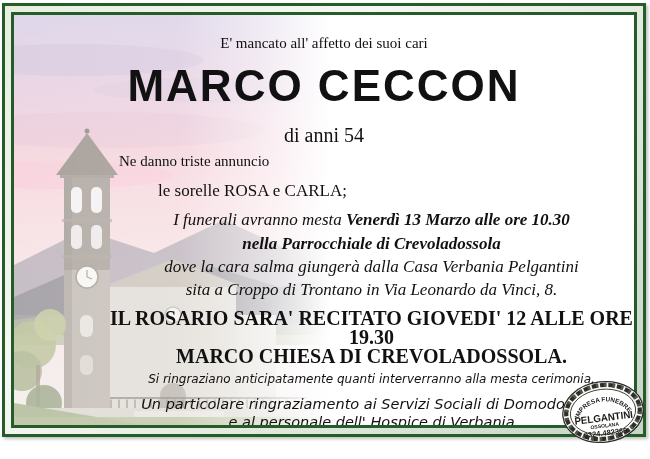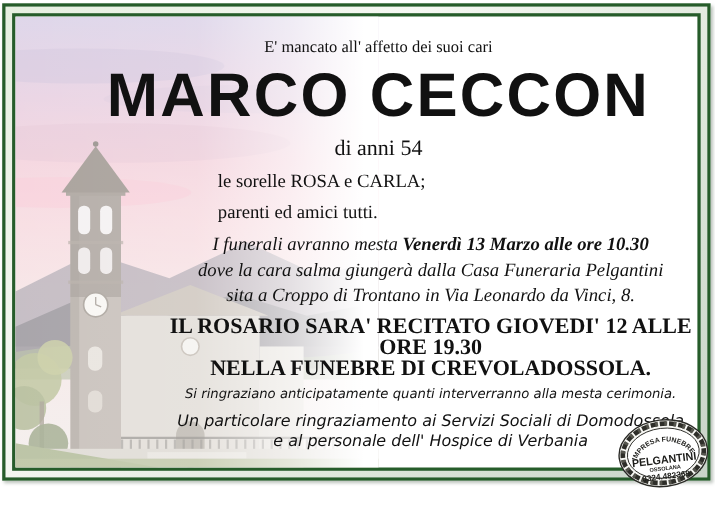--- a/index.html
+++ b/index.html
@@ -38,24 +38,24 @@
   .photo-fade {
     position: absolute; inset: 0;
     background: linear-gradient(90deg,
       rgba(255,255,255,0.42) 0%,
       rgba(255,255,255,0.46) 50%,
       rgba(255,255,255,0.72) 76%,
       rgba(255,255,255,1) 96%);
   }
   
   .content { position: relative; z-index: 1; width: 100%; height: 100%; }
-  .content p { margin: 0; padding-left: 40px; }
+  .content p { margin: 0; }
   .t-center { text-align: center; }
   .intro    { margin-top: 18px !important; line-height: 20px; font-size: 15px; }
-  .name     { margin-top: 4px !important; line-height: 58px; font-size: 56px;
+  .name     { margin-top: 4px !important; line-height: 58px; font-size: 44px;
               font-weight: 700; letter-spacing: 2px;
               font-family: "Liberation Sans", sans-serif; }
   .age      { margin-top: 10px !important; line-height: 20px; font-size: 20px; }
   .announce { margin-top: 6px !important; line-height: 20px; font-size: 15px;
               margin-left: 105px !important; }
   .family   { font-size: 17px; line-height: 22px;
               margin-left: 144px !important; }
   .family.f1 { margin-top: 9px !important; }
   .family.f2 { margin-top: 6px !important; }
   .offset-block { margin-left: 95px; text-align: center; }
@@ -143,30 +143,31 @@
           <polygon points="0,388 130,410 0,410" fill="#8d9b68"></polygon>
           <rect x="0" y="402" width="330" height="8" fill="#99a571" fill-opacity="0.85"></rect>
         </svg>
         <div class="photo-fade"></div>
       </div>
 
       <div class="content">
         <p class="intro t-center">E' mancato all' affetto dei suoi cari</p>
         <p class="name t-center">MARCO CECCON</p>
         <p class="age t-center">di anni 54</p>
+        <p class="announce">Ne danno triste annuncio</p>
         <p class="family f1">le sorelle ROSA e CARLA;</p>
-        <p class="family f2">parenti ed amici tutti.</p>
 
         <div class="offset-block">
           <p class="funeral l1"><span>I funerali avranno mesta </span><span class="bold">Venerdì 13 Marzo alle ore 10.30</span></p>
-          <p class="funeral l3">dove la cara salma giungerà dalla Casa Funeraria Pelgantini</p>
+          <p class="funeral l2">nella Parrocchiale di Crevoladossola</p>
+          <p class="funeral l3">dove la cara salma giungerà dalla Casa Verbania Pelgantini</p>
           <p class="funeral l4">sita a Croppo di Trontano in Via Leonardo da Vinci, 8.</p>
 
           <p class="rosary">IL ROSARIO SARA' RECITATO GIOVEDI' 12 ALLE ORE 19.30</p>
-          <p class="rosary" style="margin-top:0 !important;">NELLA FUNEBRE DI CREVOLADOSSOLA.</p>
+          <p class="rosary" style="margin-top:0 !important;">MARCO CHIESA DI CREVOLADOSSOLA.</p>
 
           <p class="thanks1">Si ringraziano anticipatamente quanti interverranno alla mesta cerimonia.</p>
           <p class="thanks2">Un particolare ringraziamento ai Servizi Sociali di Domodossola</p>
           <p class="thanks2" style="margin-top:0 !important;">e al personale dell' Hospice di Verbania</p>
         </div>
       </div>
 
     </div>
   </div>
 

